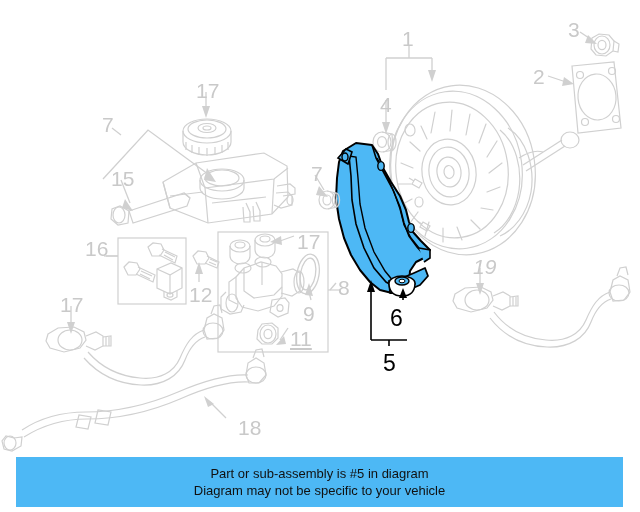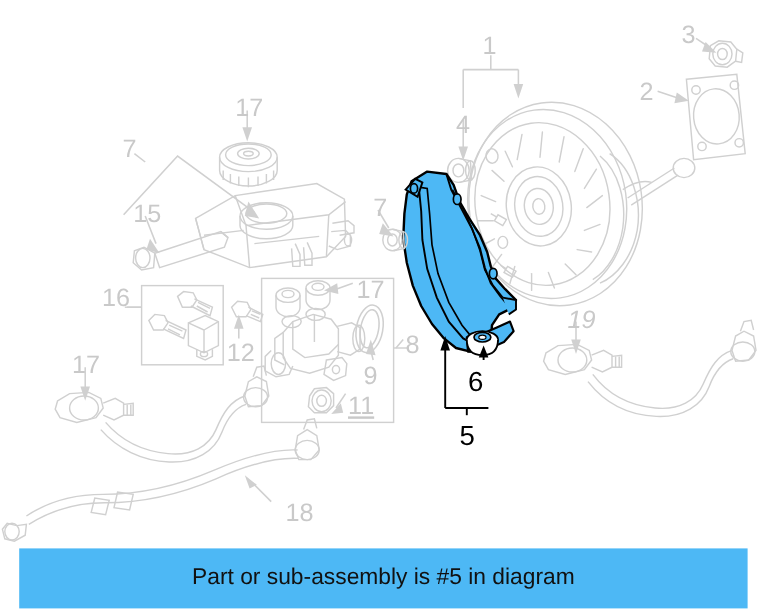--- a/index.html
+++ b/index.html
@@ -48,21 +48,21 @@
     width: 607px;
     height: 50px;
     background: #4db8f5;
     display: flex;
     flex-direction: column;
     align-items: center;
     justify-content: center;
   }
   .banner-line {
     font-family: "Liberation Sans", sans-serif;
-    font-size: 19px;
+    font-size: 13px;
     color: #111111;
     line-height: 1.32;
     text-align: right;
     white-space: nowrap;
   }
 </style>
 </head>
 <body>
 
 <div id="diagram-root">
@@ -441,15 +441,16 @@
   <div class="callout-label" style="left:102px; top:114px;">7</div>
   <div class="callout-label" style="left:196px; top:80px;">17</div>
   <div class="callout-label" style="left:111px; top:168px;">15</div>
   <div class="callout-label" style="left:85px;  top:238px;">16</div>
   <div class="callout-label" style="left:60px;  top:294px;">17</div>
   <div class="callout-label" style="left:226px; top:417px;margin-left:12px;">18</div>
   <div class="callout-label" style="left:473px; top:256px;font-style:italic;">19</div>
 
   <div class="banner">
     <div class="banner-line">Part or sub-assembly is #5 in diagram</div>
+    <div class="banner-line">Diagram may not be specific to your vehicle</div>
   </div>
 
 </div>
 
 </body></html>

